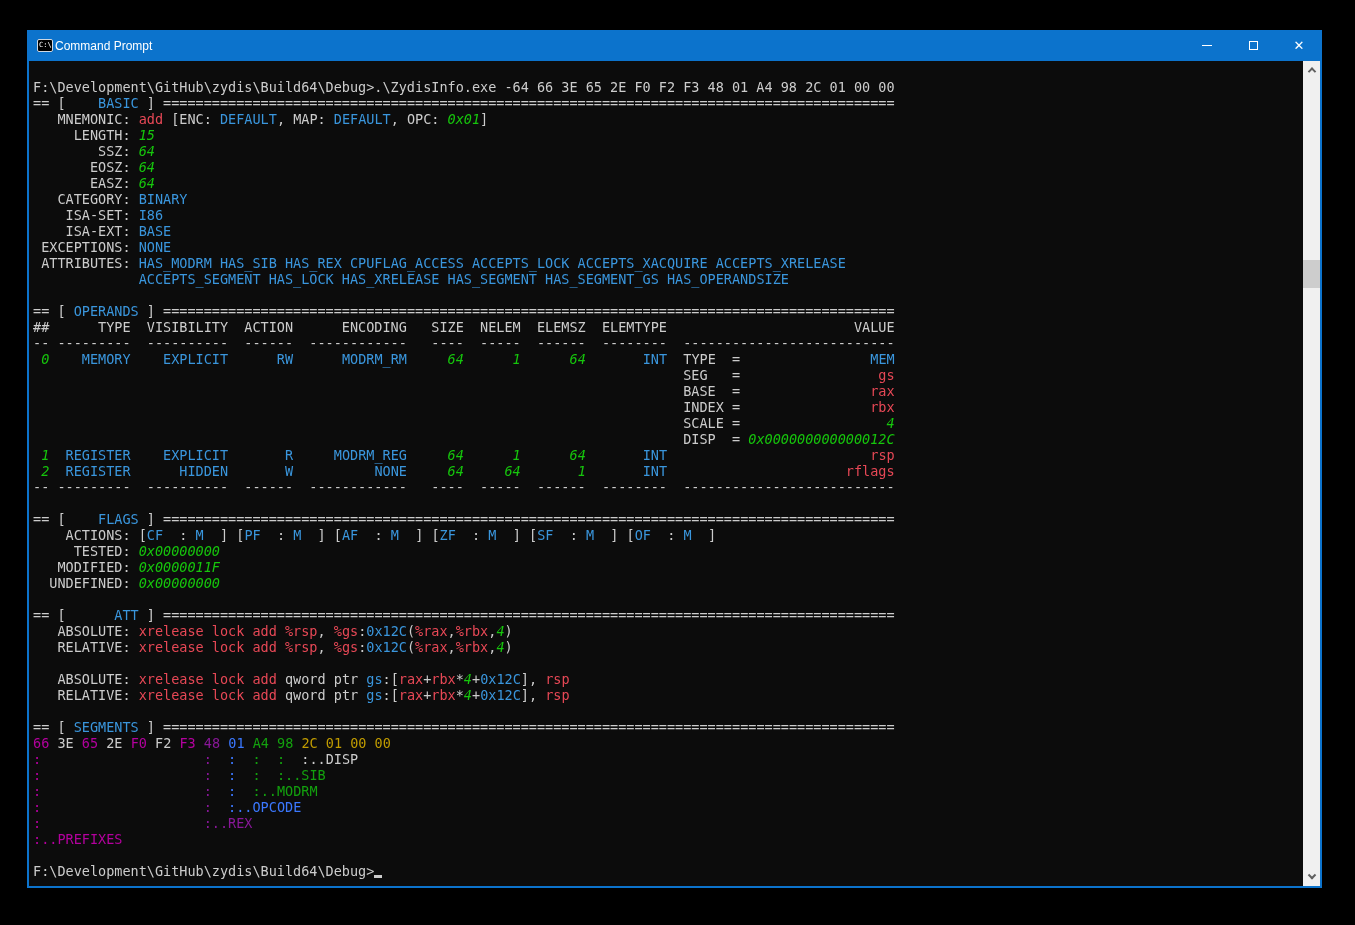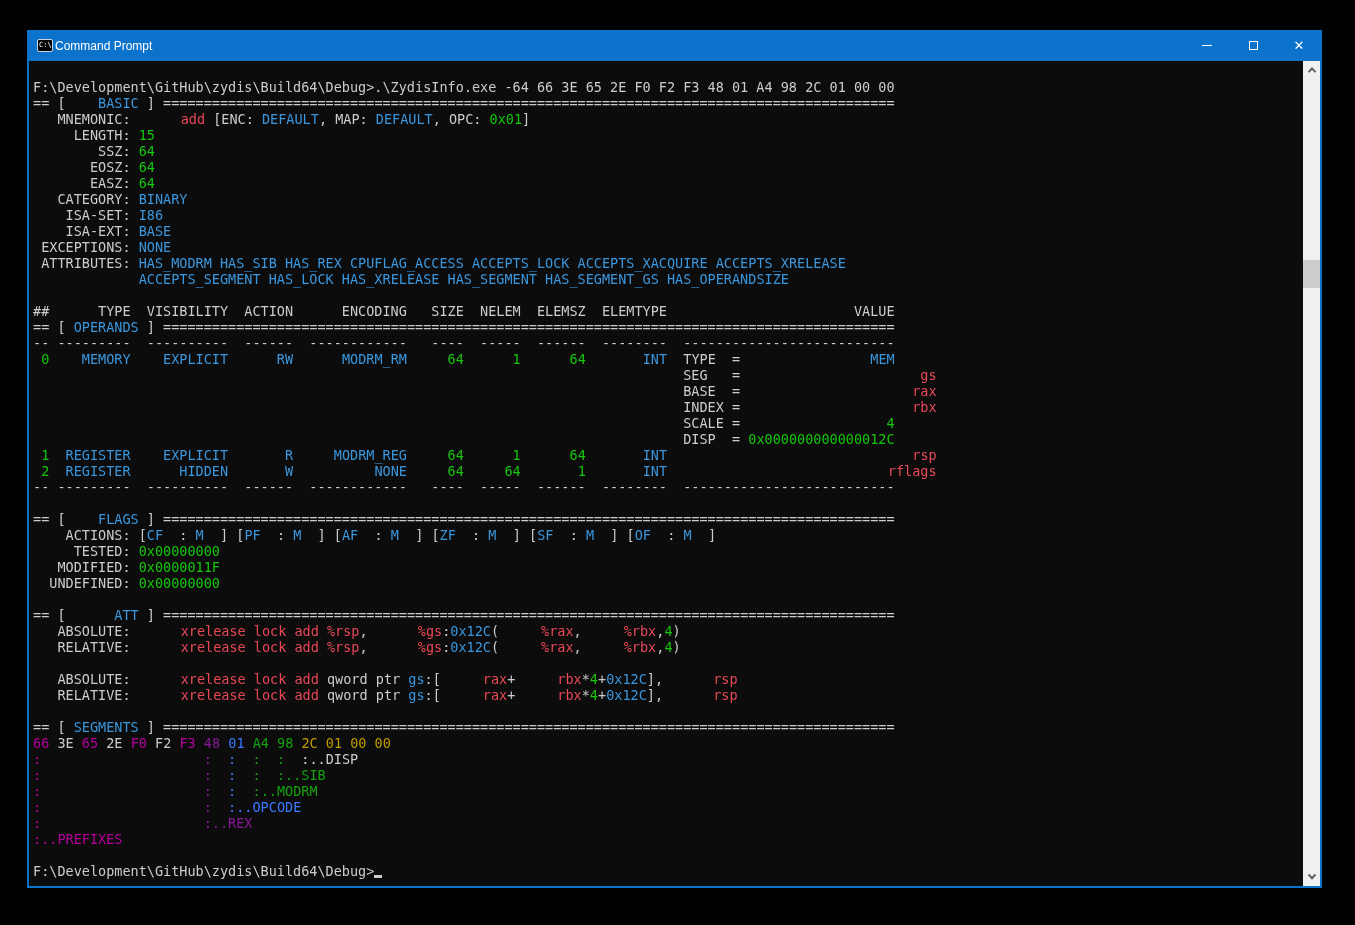--- a/index.html
+++ b/index.html
@@ -31,22 +31,22 @@
   .glyph-min{width:10px;height:1px;background:#fff;}
   .glyph-max{width:9px;height:9px;border:1px solid #fff;}
   .glyph-close{color:#fff;font-size:13px;font-family:"DejaVu Sans",sans-serif;line-height:1;}
   .console{
     position:absolute;left:0;top:31px;width:1274px;height:825px;
     padding:18px 0 0 4px;overflow:hidden;
     font-family:"DejaVu Sans Mono","Liberation Mono",monospace;
     font-size:13.5px;line-height:16px;color:var(--c-w);
   }
   .line{height:16px;white-space:pre;}
-  .c-w{color:var(--c-w);} .c-b{color:var(--c-b);margin-top:16px;} .c-g{color:var(--c-g);}
-  .c-r{color:var(--c-r);margin-left:42px;} .c-m{color:var(--c-m);text-align:center;} .c-p{color:var(--c-p);}
+  .c-w{color:var(--c-w);} .c-b{color:var(--c-b);margin-top:16px;} .c-g{color:var(--c-g);font-style:italic;}
+  .c-r{color:var(--c-r);} .c-m{color:var(--c-m);text-align:center;} .c-p{color:var(--c-p);}
   .c-o{color:var(--c-o);} .c-dg{color:var(--c-dg);text-align:center;} .c-y{color:var(--c-y);}
   .cursor{display:inline-block;width:8px;height:3px;background:var(--c-w);vertical-align:-2px;}
   .scrollbar{
     position:absolute;right:0;top:31px;width:17px;height:825px;
     background:var(--c-strack);
   }
   .sb-btn{position:absolute;left:0;width:17px;height:17px;display:flex;align-items:center;justify-content:center;}
   .sb-up{top:0;} .sb-down{bottom:0;}
   .chev{width:6px;height:6px;border-left:2px solid var(--c-sarrow);border-top:2px solid var(--c-sarrow);}
   .sb-up .chev{transform:rotate(45deg) translate(1px,1px);}
@@ -83,22 +83,22 @@
       <div class="line"><span class="c-w">        SSZ: </span><span class="c-g">64</span></div>
       <div class="line"><span class="c-w">       EOSZ: </span><span class="c-g">64</span></div>
       <div class="line"><span class="c-w">       EASZ: </span><span class="c-g">64</span></div>
       <div class="line"><span class="c-w">   CATEGORY: </span><span class="c-b">BINARY</span></div>
       <div class="line"><span class="c-w">    ISA-SET: </span><span class="c-b">I86</span></div>
       <div class="line"><span class="c-w">    ISA-EXT: </span><span class="c-b">BASE</span></div>
       <div class="line"><span class="c-w"> EXCEPTIONS: </span><span class="c-b">NONE</span></div>
       <div class="line"><span class="c-w"> ATTRIBUTES: </span><span class="c-b">HAS_MODRM HAS_SIB HAS_REX CPUFLAG_ACCESS ACCEPTS_LOCK ACCEPTS_XACQUIRE ACCEPTS_XRELEASE</span></div>
       <div class="line"><span class="c-w">             </span><span class="c-b">ACCEPTS_SEGMENT HAS_LOCK HAS_XRELEASE HAS_SEGMENT HAS_SEGMENT_GS HAS_OPERANDSIZE</span></div>
       <div class="line"></div>
+      <div class="line"><span class="c-w">== [ </span><span class="c-b">OPERANDS</span><span class="c-w"> ] </span><span class="c-w">==========================================================================================</span></div>
       <div class="line"><span class="c-w">##      TYPE  VISIBILITY  ACTION      ENCODING   SIZE  NELEM  ELEMSZ  ELEMTYPE</span><span class="c-w">                       </span><span class="c-w">VALUE</span></div>
-      <div class="line"><span class="c-w">== [ </span><span class="c-b">OPERANDS</span><span class="c-w"> ] </span><span class="c-w">==========================================================================================</span></div>
       <div class="line"><span class="c-w">-- ---------  ----------  ------  ------------   ----  -----  ------  --------  </span><span class="c-w">--------------------------</span></div>
       <div class="line"><span class="c-g"> 0</span><span class="c-b">    MEMORY</span><span class="c-b">    EXPLICIT</span><span class="c-b">      RW</span><span class="c-b">      MODRM_RM</span><span class="c-g">     64</span><span class="c-g">      1</span><span class="c-g">      64</span><span class="c-b">       INT</span><span class="c-w">  TYPE  =</span><span class="c-w">                </span><span class="c-b">MEM</span></div>
       <div class="line"><span class="c-w">                                                                                </span><span class="c-w">SEG   =</span><span class="c-w">                 </span><span class="c-r">gs</span></div>
       <div class="line"><span class="c-w">                                                                                </span><span class="c-w">BASE  =</span><span class="c-w">                </span><span class="c-r">rax</span></div>
       <div class="line"><span class="c-w">                                                                                </span><span class="c-w">INDEX =</span><span class="c-w">                </span><span class="c-r">rbx</span></div>
       <div class="line"><span class="c-w">                                                                                </span><span class="c-w">SCALE =</span><span class="c-w">                  </span><span class="c-g">4</span></div>
       <div class="line"><span class="c-w">                                                                                </span><span class="c-w">DISP  =</span><span class="c-w"> </span><span class="c-g">0x000000000000012C</span></div>
       <div class="line"><span class="c-g"> 1</span><span class="c-b">  REGISTER</span><span class="c-b">    EXPLICIT</span><span class="c-b">       R</span><span class="c-b">     MODRM_REG</span><span class="c-g">     64</span><span class="c-g">      1</span><span class="c-g">      64</span><span class="c-b">       INT</span><span class="c-w">                         </span><span class="c-r">rsp</span></div>
       <div class="line"><span class="c-g"> 2</span><span class="c-b">  REGISTER</span><span class="c-b">      HIDDEN</span><span class="c-b">       W</span><span class="c-b">          NONE</span><span class="c-g">     64</span><span class="c-g">     64</span><span class="c-g">       1</span><span class="c-b">       INT</span><span class="c-w">                      </span><span class="c-r">rflags</span></div>
       <div class="line"><span class="c-w">-- ---------  ----------  ------  ------------   ----  -----  ------  --------  </span><span class="c-w">--------------------------</span></div>

